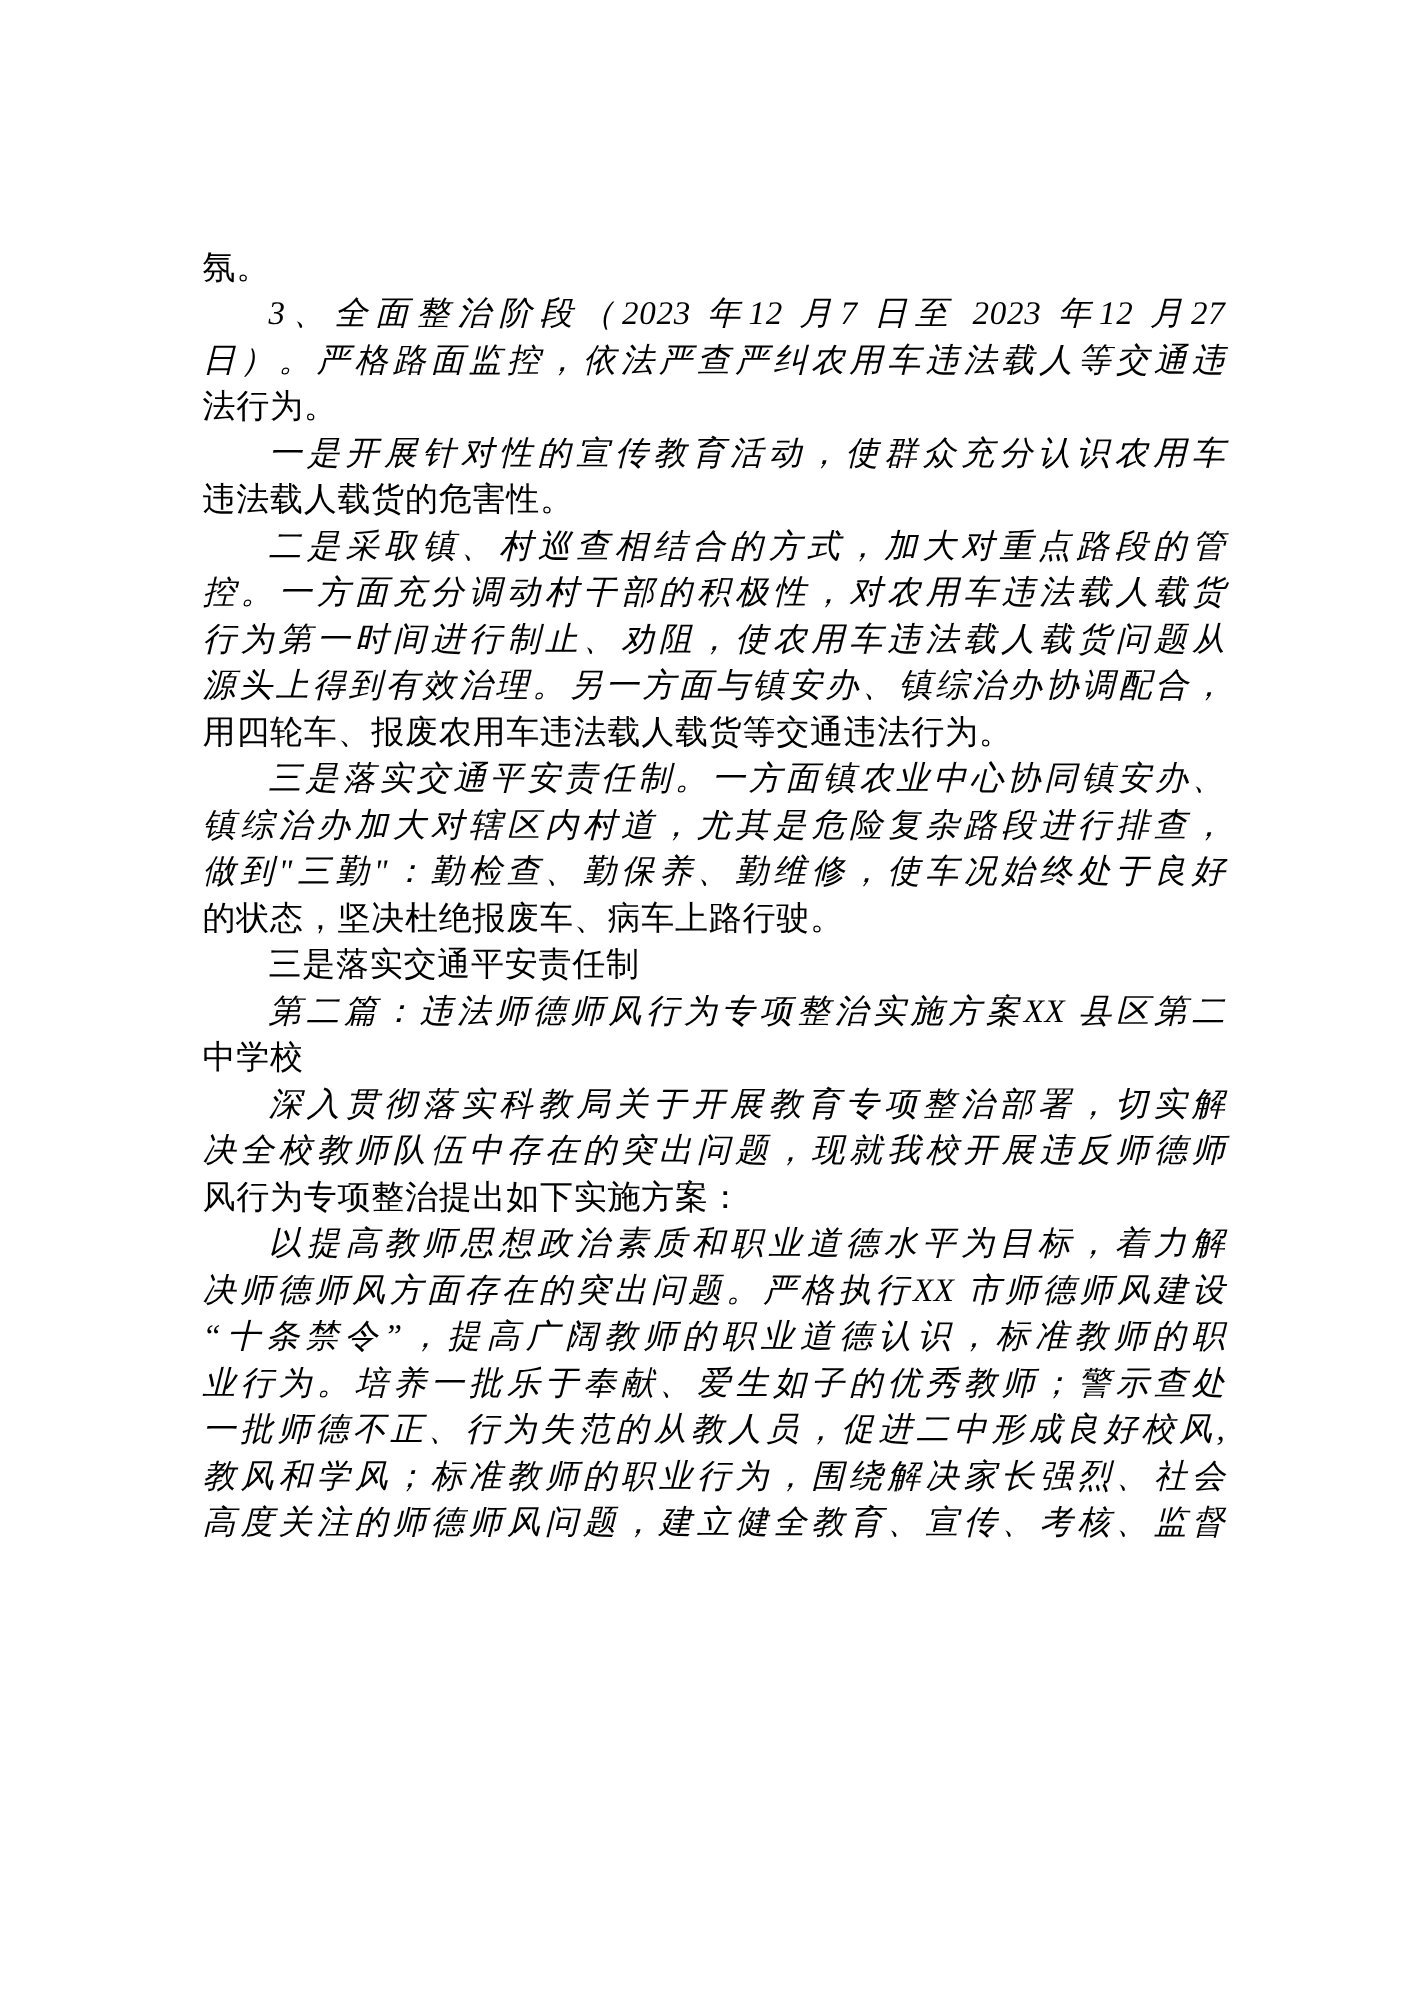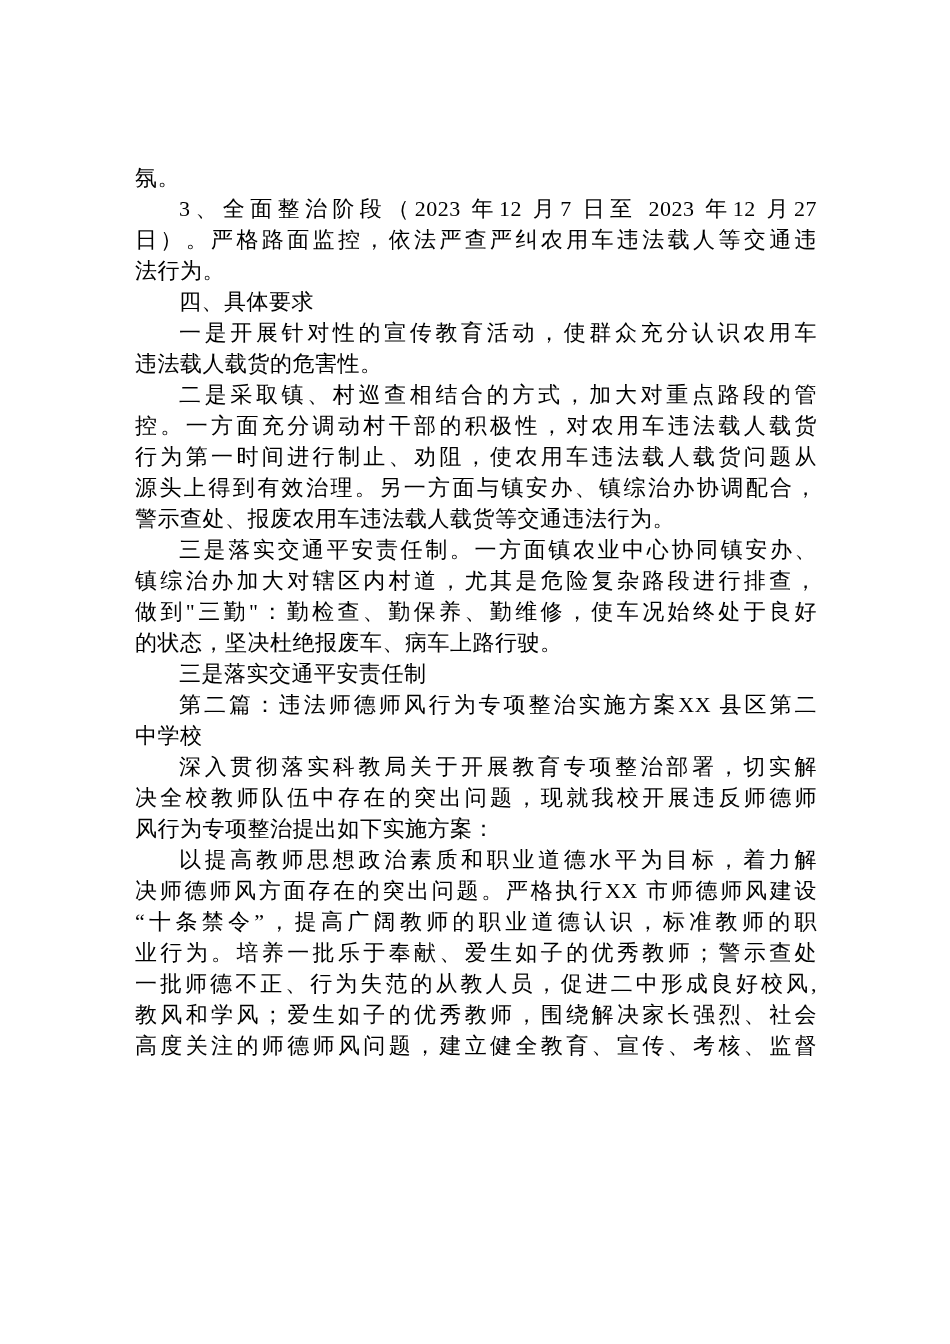--- a/index.html
+++ b/index.html
@@ -28,51 +28,51 @@
   .line {
     min-height: 31px;
     text-align: left;
   }
   .line.indent {
     text-indent: 2em;
   }
   .line.justify {
     text-align: justify;
     text-align-last: justify;
+    font-style: italic;
   }
 </style>
 </head>
 <body>
 
 <div class="page">
   <div class="content">
 
   <div class="line">氛。</div>
       <div class="line indent justify">3、全面整治阶段（2023 年12 月7 日至 2023 年12 月27</div>
       <div class="line justify">日）。严格路面监控，依法严查严纠农用车违法载人等交通违</div>
       <div class="line">法行为。</div>
-      <div class="line indent">四、具体要求</div>
       <div class="line indent justify">一是开展针对性的宣传教育活动，使群众充分认识农用车</div>
       <div class="line">违法载人载货的危害性。</div>
       <div class="line indent justify">二是采取镇、村巡查相结合的方式，加大对重点路段的管</div>
       <div class="line justify">控。一方面充分调动村干部的积极性，对农用车违法载人载货</div>
       <div class="line justify">行为第一时间进行制止、劝阻，使农用车违法载人载货问题从</div>
       <div class="line justify">源头上得到有效治理。另一方面与镇安办、镇综治办协调配合，</div>
-      <div class="line">警示查处、报废农用车违法载人载货等交通违法行为。</div>
+      <div class="line">用四轮车、报废农用车违法载人载货等交通违法行为。</div>
       <div class="line indent justify">三是落实交通平安责任制。一方面镇农业中心协同镇安办、</div>
       <div class="line justify">镇综治办加大对辖区内村道，尤其是危险复杂路段进行排查，</div>
       <div class="line justify">做到"三勤"：勤检查、勤保养、勤维修，使车况始终处于良好</div>
       <div class="line">的状态，坚决杜绝报废车、病车上路行驶。</div>
       <div class="line indent">三是落实交通平安责任制</div>
       <div class="line indent justify">第二篇：违法师德师风行为专项整治实施方案XX 县区第二</div>
       <div class="line">中学校</div>
       <div class="line indent justify">深入贯彻落实科教局关于开展教育专项整治部署，切实解</div>
       <div class="line justify">决全校教师队伍中存在的突出问题，现就我校开展违反师德师</div>
       <div class="line">风行为专项整治提出如下实施方案：</div>
       <div class="line indent justify">以提高教师思想政治素质和职业道德水平为目标，着力解</div>
       <div class="line justify">决师德师风方面存在的突出问题。严格执行XX 市师德师风建设</div>
       <div class="line justify">“十条禁令”，提高广阔教师的职业道德认识，标准教师的职</div>
       <div class="line justify">业行为。培养一批乐于奉献、爱生如子的优秀教师；警示查处</div>
       <div class="line justify">一批师德不正、行为失范的从教人员，促进二中形成良好校风,</div>
-      <div class="line justify">教风和学风；爱生如子的优秀教师，围绕解决家长强烈、社会</div>
+      <div class="line justify">教风和学风；标准教师的职业行为，围绕解决家长强烈、社会</div>
       <div class="line justify">高度关注的师德师风问题，建立健全教育、宣传、考核、监督</div>
     </div>
 </div>
 
 </body></html>

